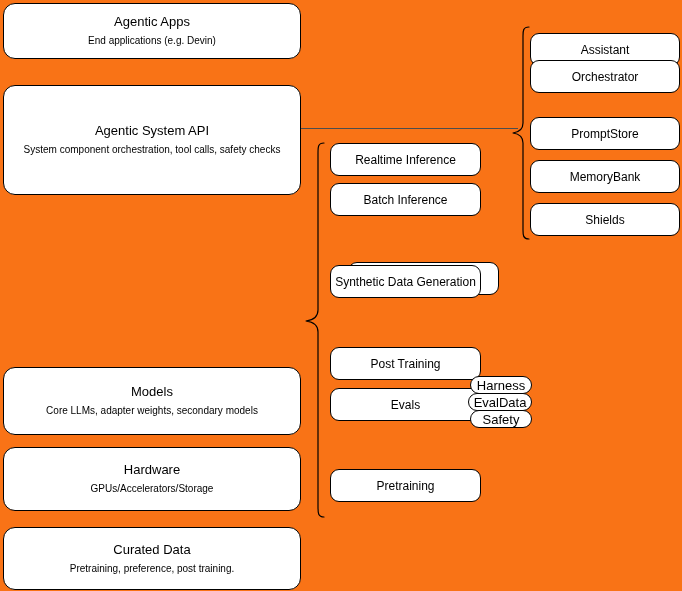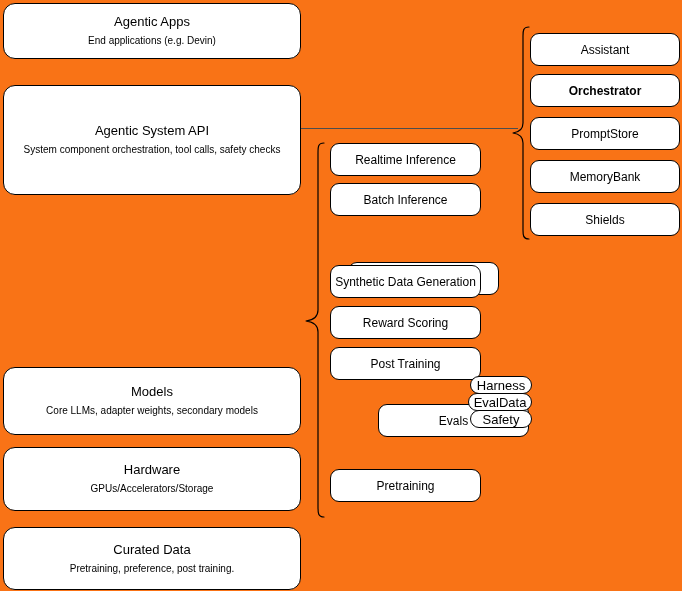--- a/index.html
+++ b/index.html
@@ -119,21 +119,21 @@
 
   <div class="brace" style="left:512px; top:26px; width:18px; height:214px;">
     <svg width="18" height="214" viewBox="0 0 18 214" fill="none">
       <path d="M17 1 C11 1, 11 5, 11 10 L11 97 C11 103, 8 106, 1 107 C8 108, 11 111, 11 117 L11 204 C11 209, 11 213, 17 213" stroke="#000000" stroke-width="1.2" fill="none" stroke-linecap="round" stroke-linejoin="round"></path>
     </svg>
   </div>
 
   <div class="chip" style="left:530px; top:33px; width:150px; height:33px;border-radius:9px;">
     <span>Assistant</span>
   </div>
-  <div class="chip" style="left:530px; top:74px; width:150px; height:33px;font-weight:bold;">
+  <div class="chip" style="left:530px; top:60px; width:150px; height:33px;">
     <span>Orchestrator</span>
   </div>
   <div class="chip" style="left:530px; top:117px; width:150px; height:33px;">
     <span>PromptStore</span>
   </div>
   <div class="chip" style="left:530px; top:160px; width:150px; height:33px;">
     <span>MemoryBank</span>
   </div>
   <div class="chip" style="left:530px; top:203px; width:150px; height:33px;">
     <span>Shields</span>
@@ -150,27 +150,24 @@
   </div>
   <div class="chip" style="left:330px; top:183px; width:151px; height:33px;">
     <span>Batch Inference</span>
   </div>
   <div class="chip" style="left:348px; top:224px; width:151px; height:33px;margin-top:38px;">
     <span>Quantized Inference</span>
   </div>
   <div class="chip" style="left:330px; top:265px; width:151px; height:33px;">
     <span>Synthetic Data Generation</span>
   </div>
-  <div class="chip" style="left:330px; top:306px; width:151px; height:33px;">
-    <span>Reward Scoring</span>
-  </div>
   <div class="chip" style="left:330px; top:347px; width:151px; height:33px;justify-content:center;">
     <span>Post Training</span>
   </div>
-  <div class="chip" style="left:330px; top:404px; width:151px; height:33px;margin-left:48px;">
+  <div class="chip" style="left:330px; top:388px; width:151px; height:33px;">
     <span>Evals</span>
   </div>
   <div class="chip" style="left:330px; top:469px; width:151px; height:33px;">
     <span>Pretraining</span>
   </div>
 
   <div class="pill" style="left:470px; top:376px; width:62px; height:18px;">
     <span>Harness</span>
   </div>
   <div class="pill" style="left:468px; top:393px; width:64px; height:18px;">

